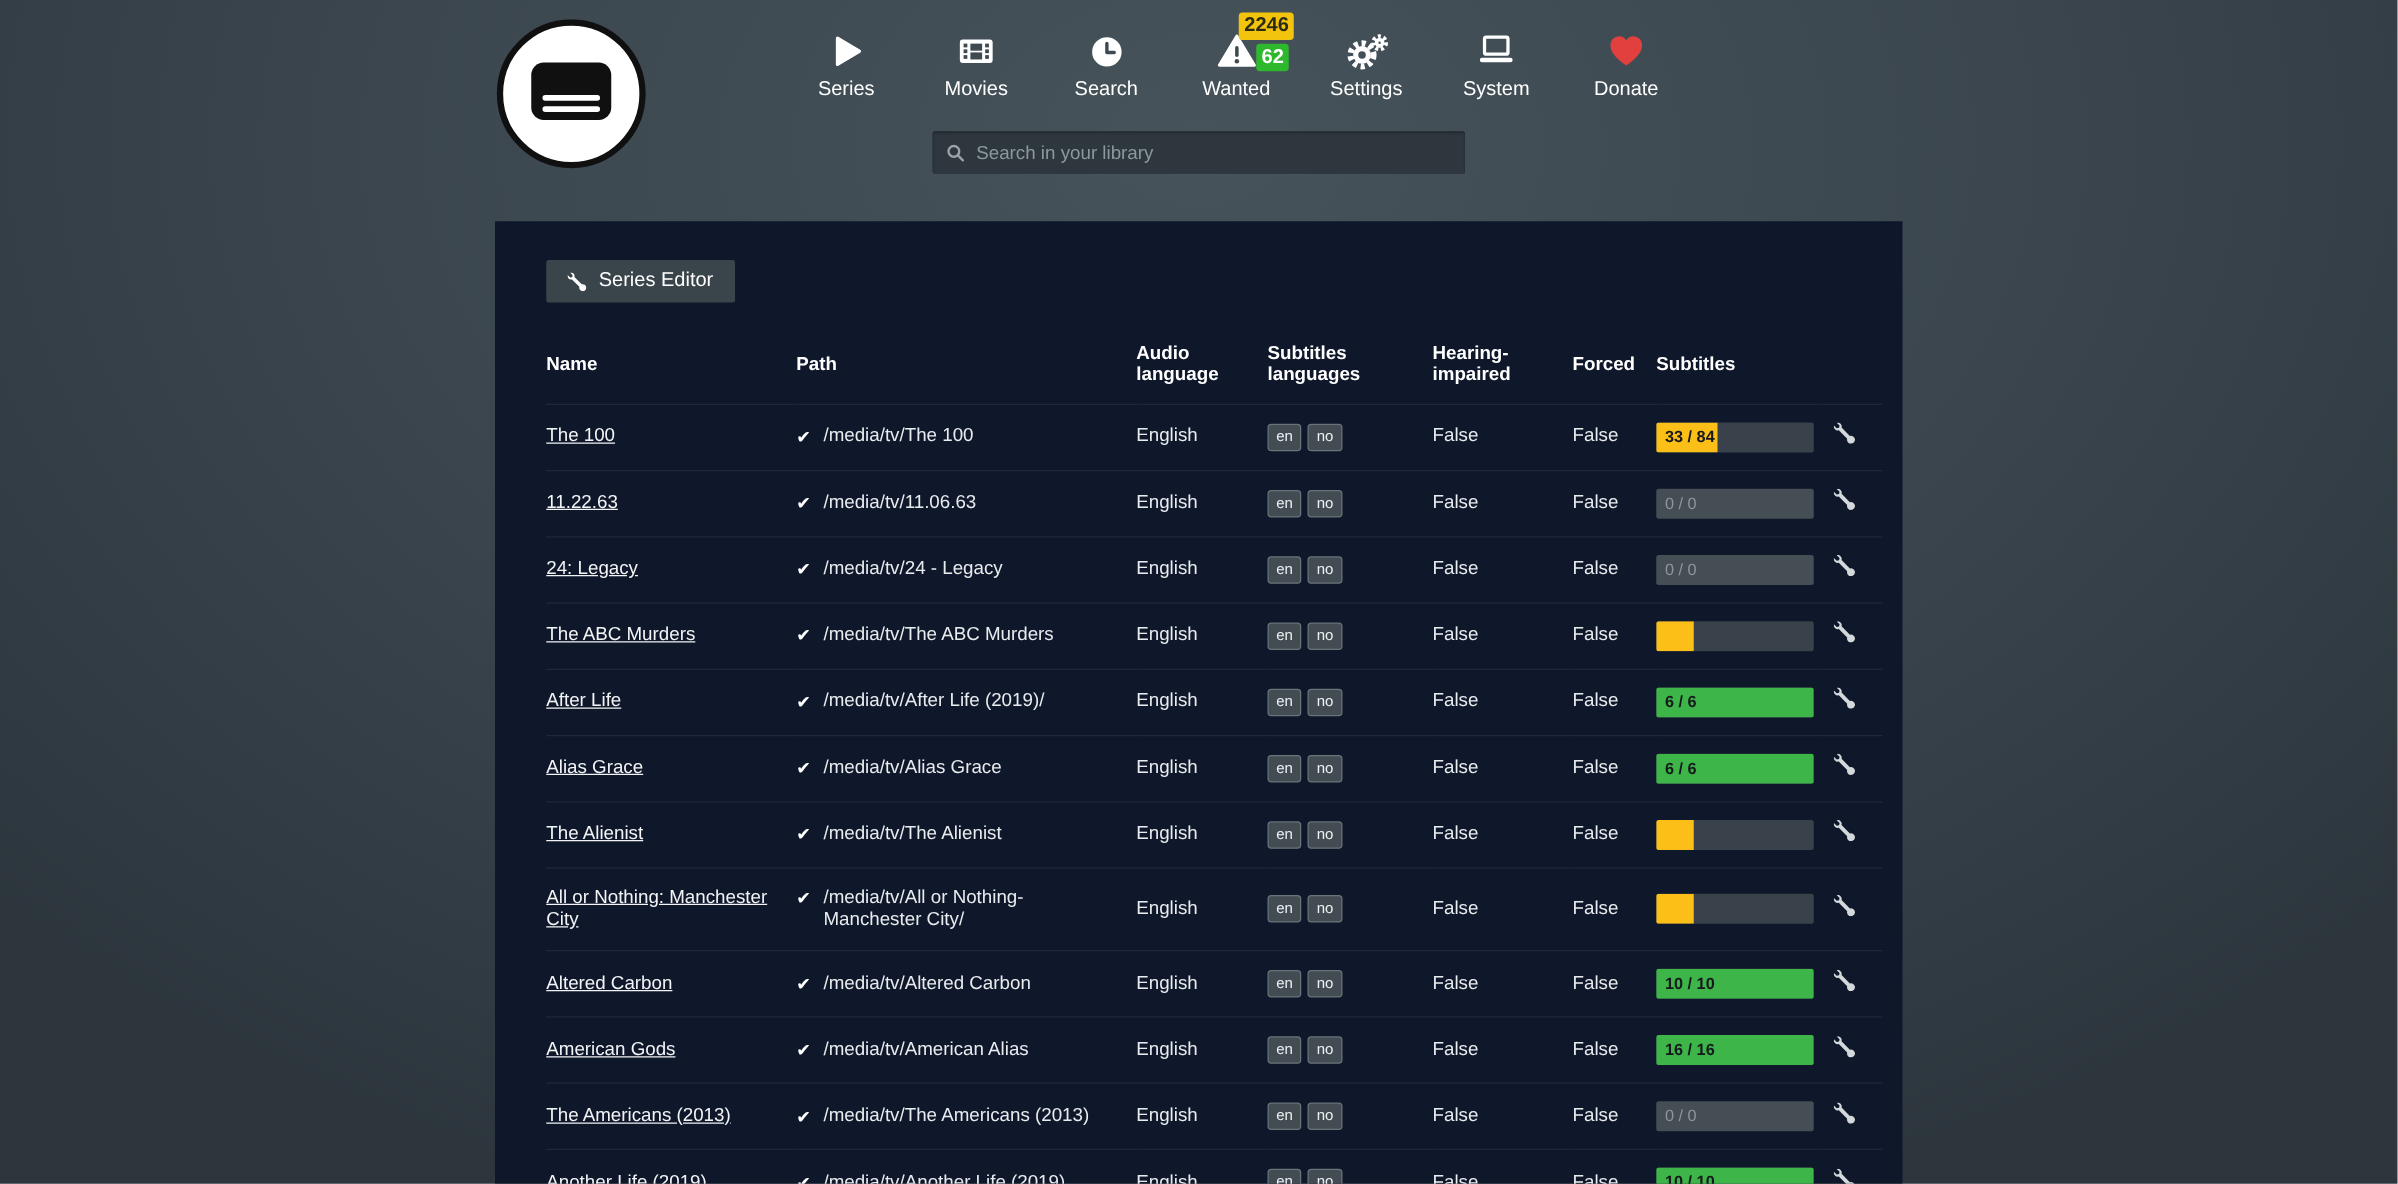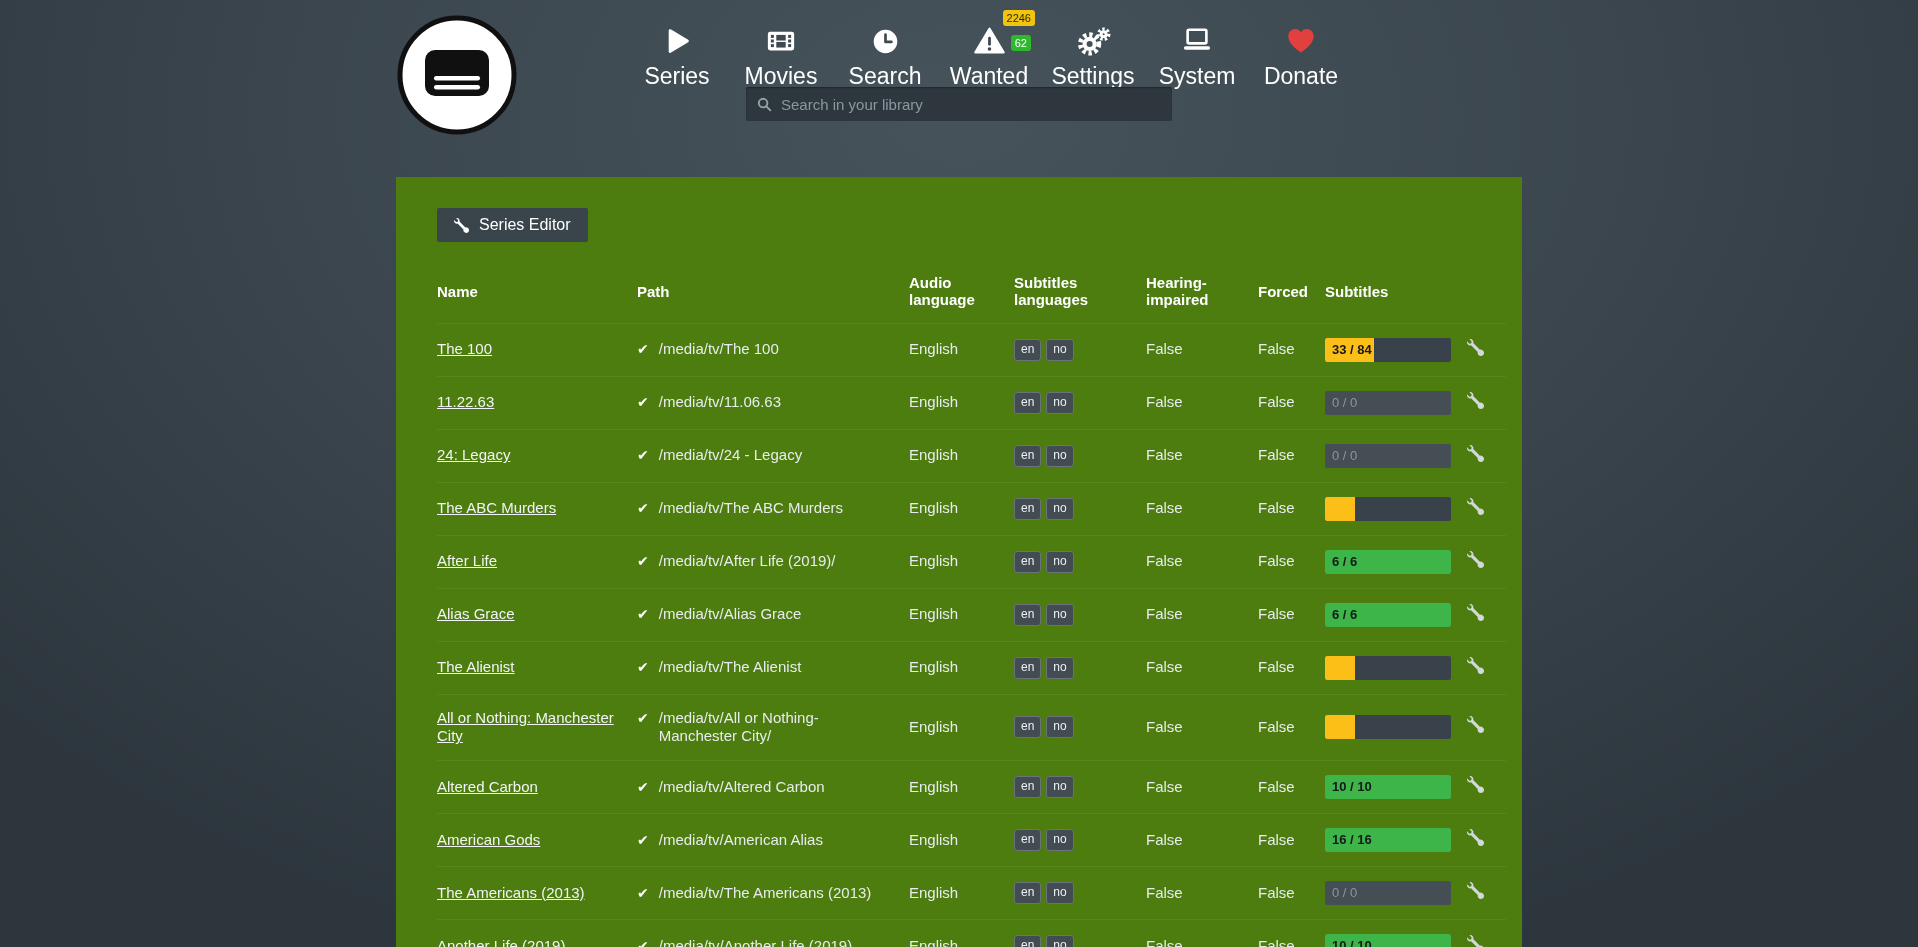--- a/index.html
+++ b/index.html
@@ -10,34 +10,34 @@
     color:#e8ecee;
   }
   .screen { position:relative; width:1918px; height:947px; }
 
   
   .header { position:relative; width:1126px; margin:0 auto; height:177px; }
   .logo { position:absolute; left:0; top:14px; width:122px; height:122px; cursor:pointer; }
   .nav { position:absolute; top:22px; left:calc(50% + 30px); transform:translateX(-50%); display:flex; }
   .nav-item { width:104px; display:flex; flex-direction:column; align-items:center; color:#fff; cursor:pointer; position:relative; }
   .nav-icon { height:38px; display:flex; align-items:center; justify-content:center; }
-  .nav-label { margin-top:3px; font-size:23px; }
-  .nav-badge { position:absolute; font-size:11px; font-weight:normal; padding:2px 4px; border-radius:3px; line-height:1.1; }
+  .nav-label { margin-top:3px; font-size:16px; }
+  .nav-badge { position:absolute; font-size:16px; font-weight:bold; padding:2px 4px; border-radius:3px; line-height:1.1; }
   .badge-yellow { background:var(--badge-yellow,#f2c40d); color:#2c2c16; top:-12px; right:6px; }
   .badge-green  { background:var(--badge-green,#2eb82e); color:#fff; top:13px; right:10px; }
 
-  .search-box { position:absolute; top:87px; left:50%; transform:translateX(-50%);
+  .search-box { position:absolute; top:105px; left:50%; transform:translateX(-50%);
     width:426px; height:34px; background:#2d373d; border-radius:2px;
     display:flex; align-items:center; padding:0 11px; box-shadow: inset 0 1px 2px rgba(0,0,0,.35); }
   .search-box input { flex:1; margin-left:9px; background:transparent; border:none; outline:none;
     color:#cfd6da; font-size:15px; font-family:"Liberation Sans", sans-serif; }
   .search-box input::placeholder { color:#8d979e; }
 
   
-  .panel { width:1126px; margin:0 auto; height:770px; background:#4d7c0f; padding:0 16px 0 41px; }
+  .panel { width:1126px; margin:0 auto; height:770px; background:#0f172a; padding:0 16px 0 41px; }
   .editor-btn { margin-top:31px; display:inline-flex; align-items:center; gap:10px;
     background:#3a444b; color:#fff; border:none; border-radius:2px; font-size:16px;
     font-family:"Liberation Sans", sans-serif; padding:8px 17px; cursor:pointer; }
 
   table { width:100%; margin-top:24px; border-collapse:collapse; table-layout:fixed; font-size:15px; }
   col.c-name{width:200px} col.c-path{width:272px} col.c-audio{width:105px} col.c-langs{width:132px}
   col.c-hi{width:112px} col.c-forced{width:67px} col.c-subs{width:130px}
   thead th { text-align:left; color:#fff; font-weight:bold; font-size:15px; padding:8px 10px 14px 0; vertical-align:middle; line-height:1.15; }
   tbody td { padding:14px 10px 14px 0; border-top:1px solid rgba(255,255,255,0.07); vertical-align:middle; line-height:1.25; }
   .cell-name { color:#f2f4f6; cursor:pointer;text-decoration:underline; }

